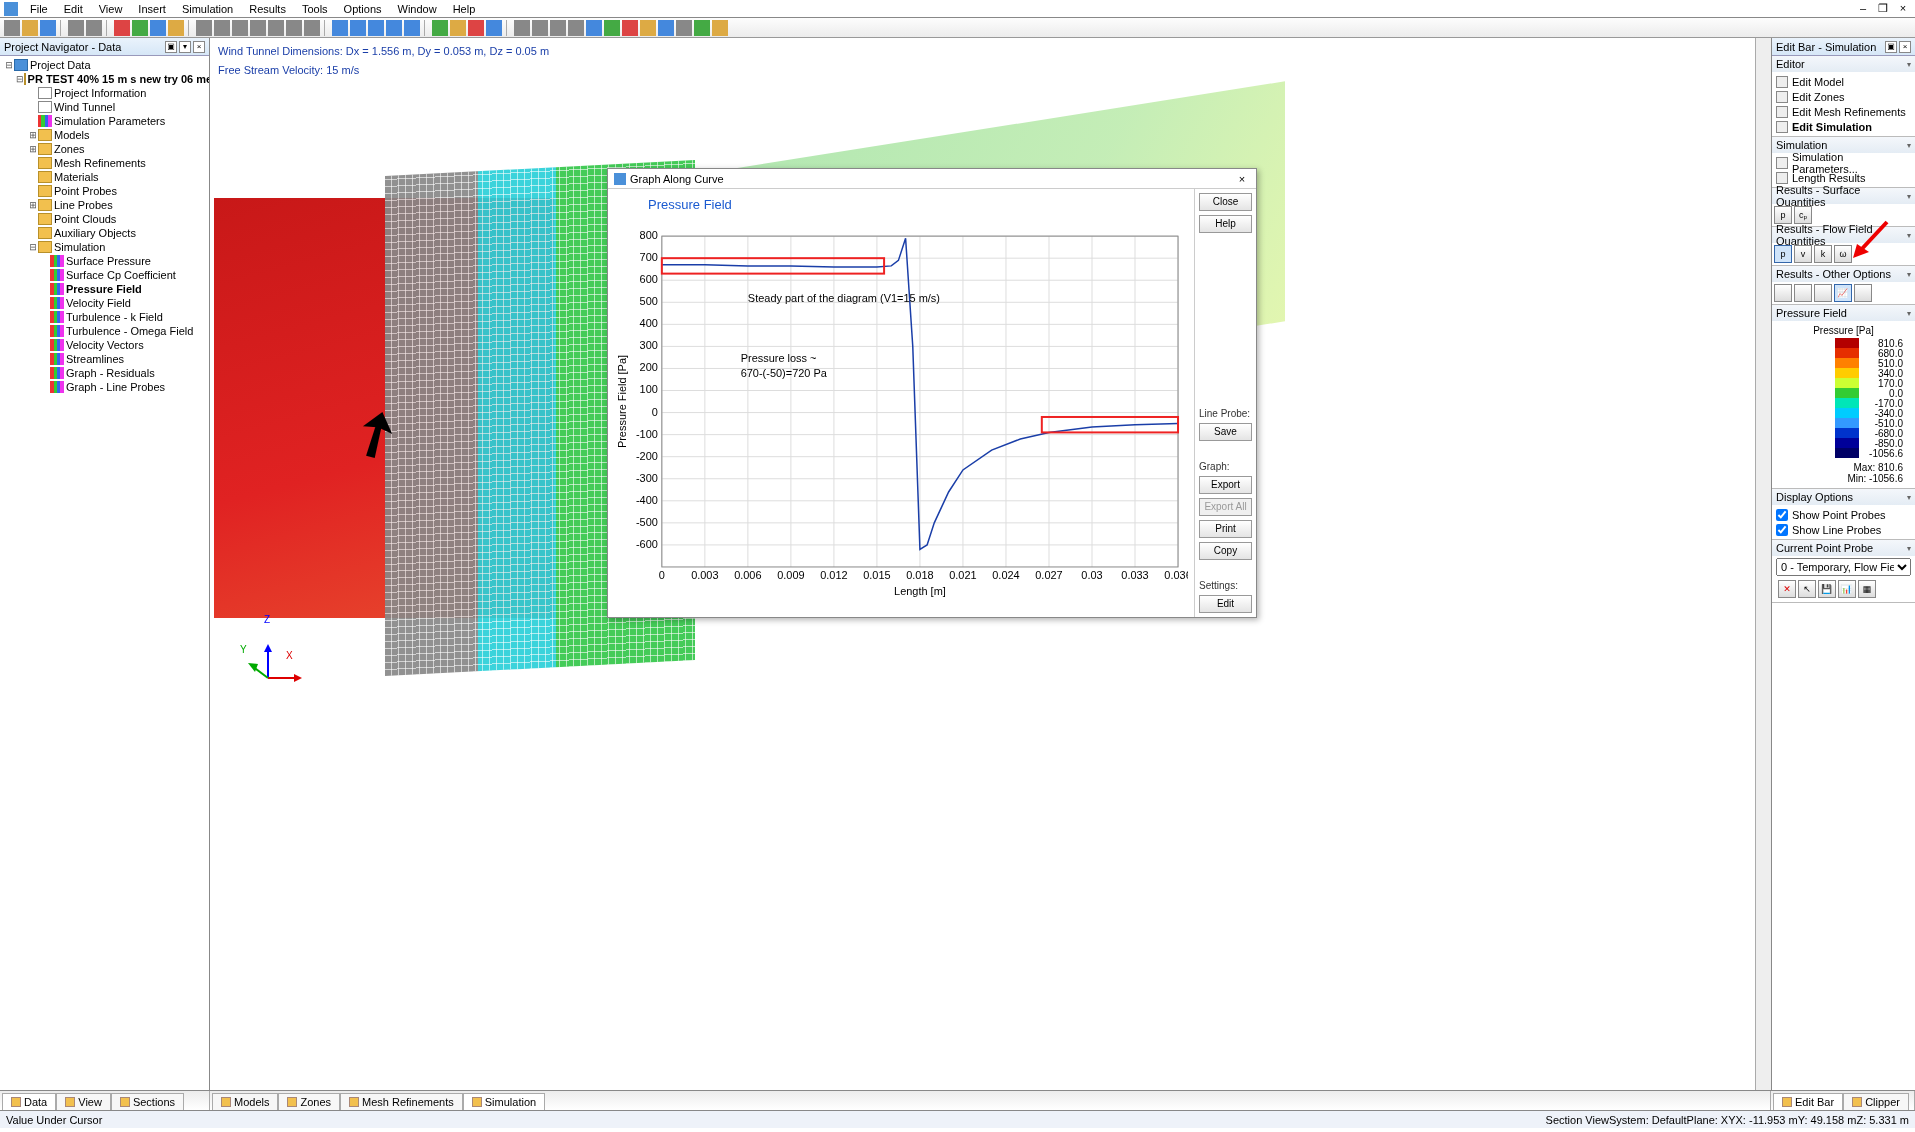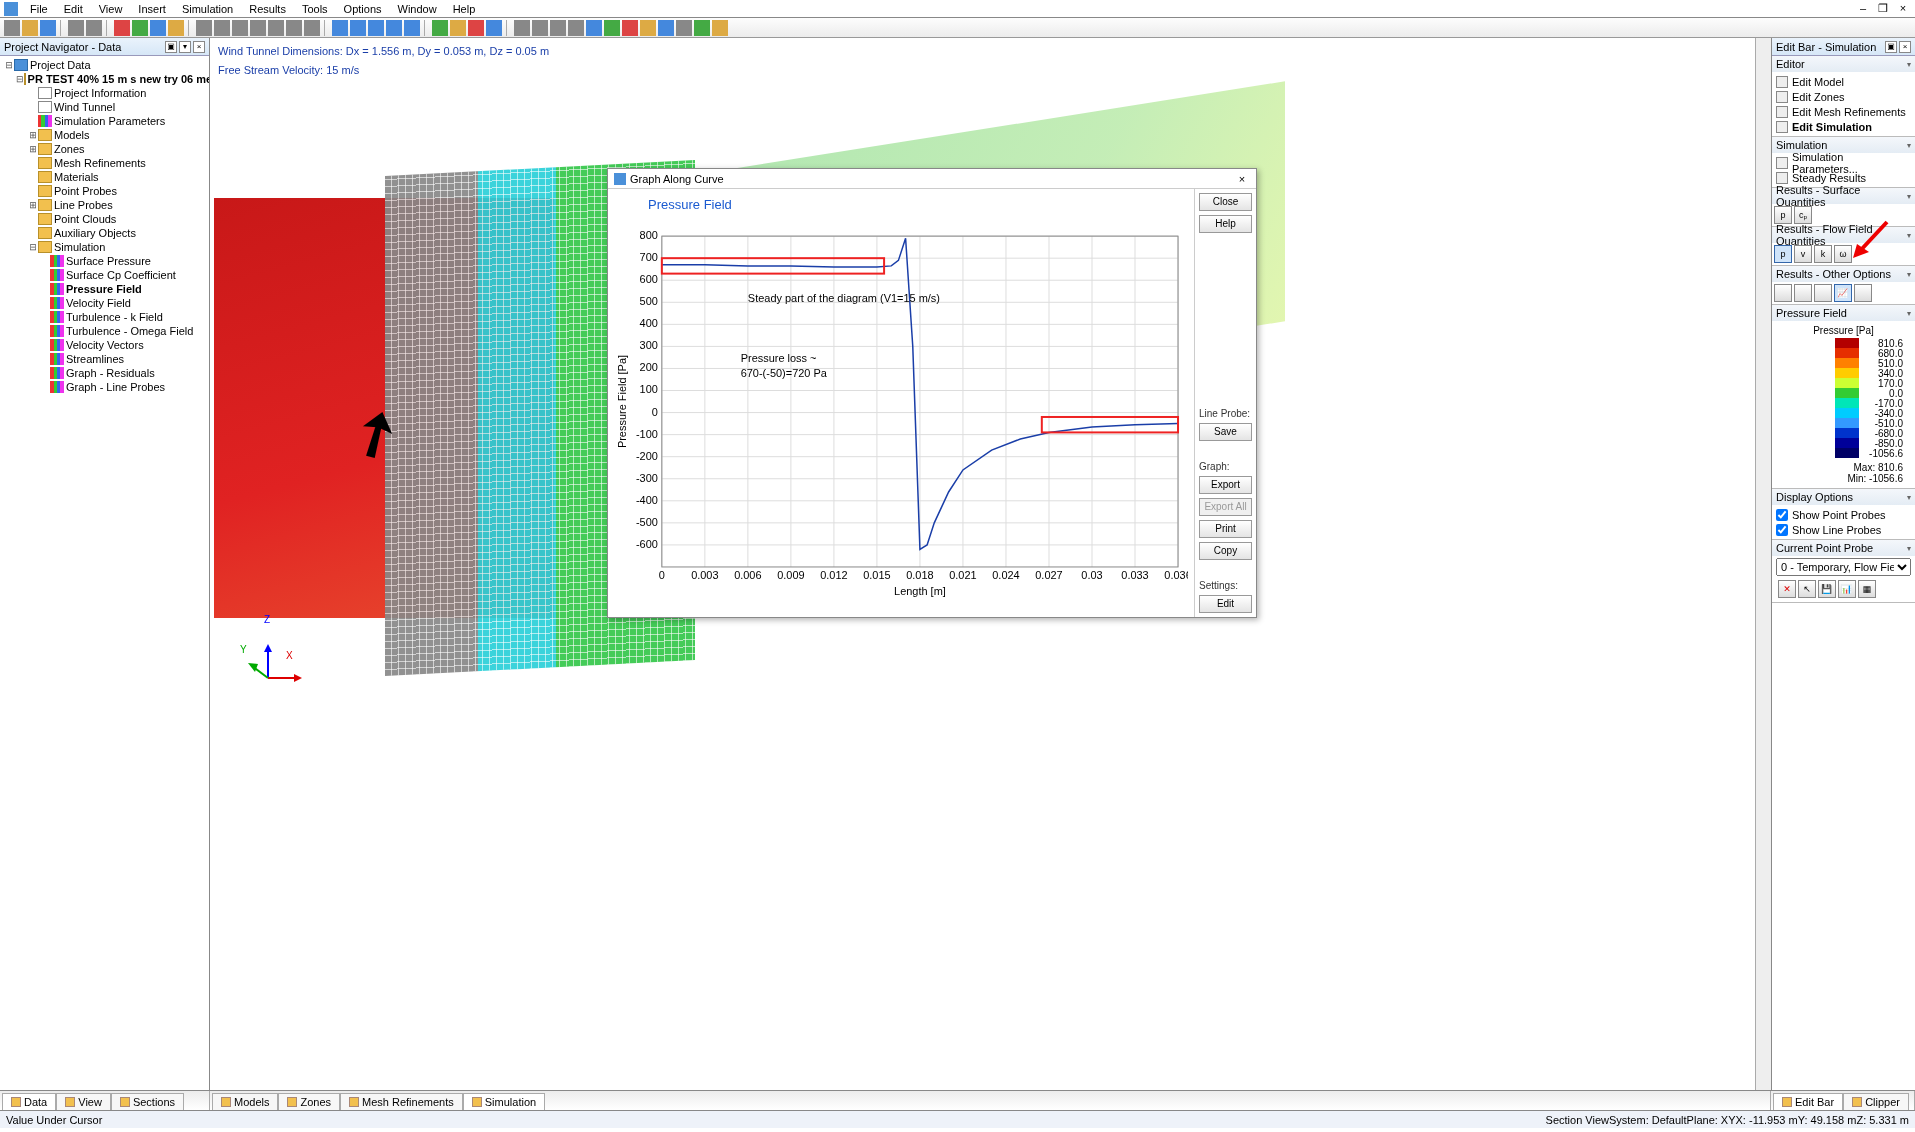--- a/index.html
+++ b/index.html
@@ -439,21 +439,21 @@
           <span>Simulation</span>
           <span class="tri">▾</span>
         </div>
       <div class="sect-body">
         <div class="row">
             <span class="ric"></span>
             <span>Simulation Parameters...</span>
           </div>
         <div class="row">
             <span class="ric"></span>
-            <span>Steady Results</span>
+            <span>Length Results</span>
           </div>
       </div>
       </div>
     <div class="sect">
         <div class="sect-hdr">
           <span>Results - Surface Quantities</span>
           <span class="tri">▾</span>
         </div>
       <div class="btnrow">
         <span class="smbtn">p</span>

